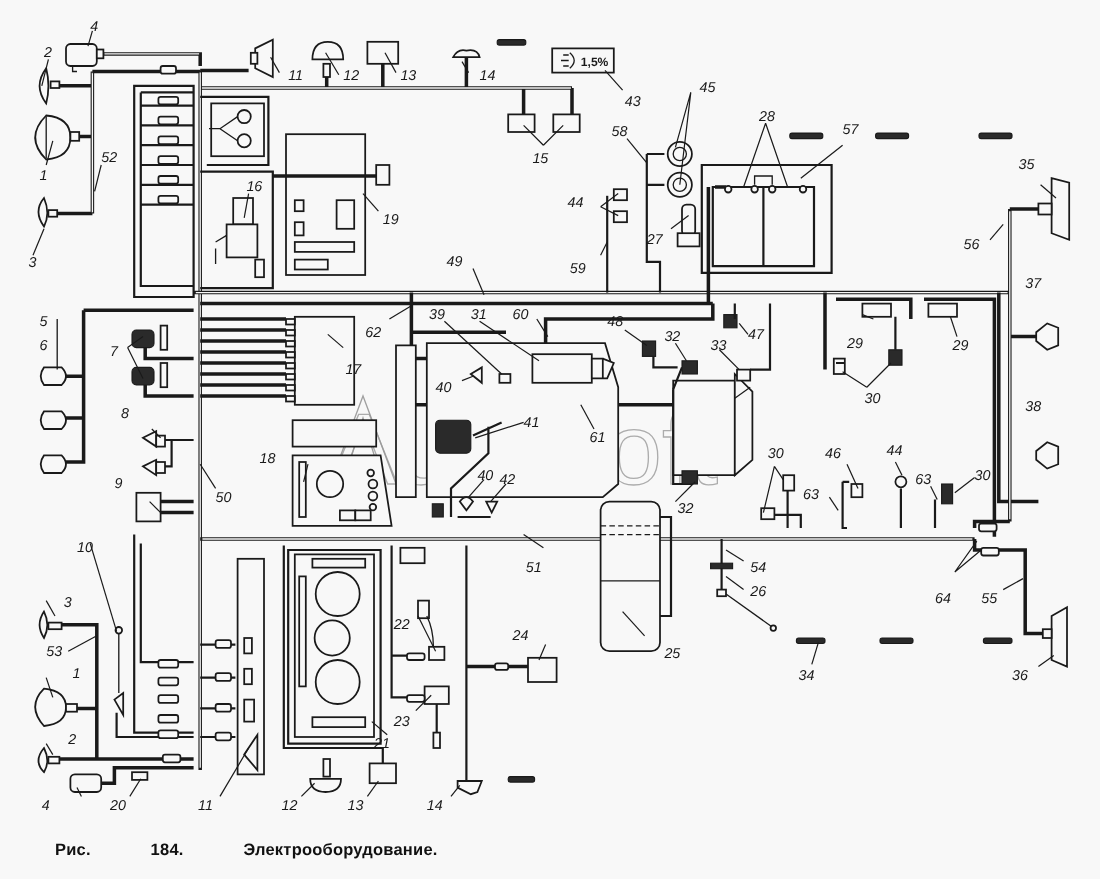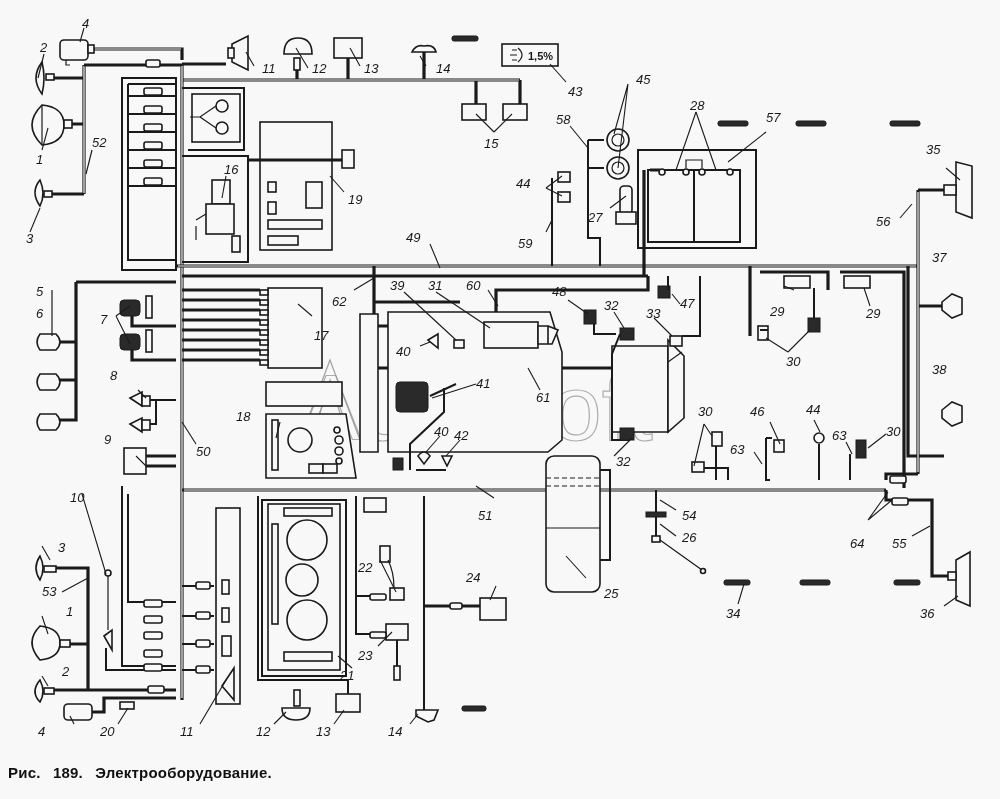--- a/index.html
+++ b/index.html
@@ -13,21 +13,21 @@
   .box { fill: #f8f8f8; stroke: #1a1a1a; stroke-width: 1.6; }
   .dark { fill: #2a2a2a; stroke: #1a1a1a; stroke-width: 1; }
   .lbl { font-family: "Liberation Sans", sans-serif; font-style: italic;
          font-size: 13px; fill: #1a1a1a; }
   .leader { stroke: #1a1a1a; stroke-width: 1.1; fill: none; }
   .wm { font-family: "Liberation Sans", sans-serif; font-size: 92px;
         fill: none; stroke: #9a9a9a; stroke-width: 1.2; opacity: 0.8; }
   .wm-logo { fill: none; stroke: #a0a0a0; stroke-width: 1.2; }
   #caption { position: absolute; left: 8px; top: 764px; font-size: 15px;
              font-weight: bold; color: #111; letter-spacing: 0.2px; }
-  #caption span { margin-right: 8px; }
+  #caption span { margin-right: 8px; margin-left: 42px; }
   .indicator-text { font-family: "Liberation Sans", sans-serif; font-size: 11px; font-weight: bold; fill: #1a1a1a; }
 </style>
 </head>
 <body>
 
 <svg id="diagram" viewBox="0 0 1000 760" xmlns="http://www.w3.org/2000/svg">
 
   <g>
     <path class="wm-logo" d="M300 440 L330 360 L360 440 M312 440 L330 380 L348 440"></path>
     <text class="wm" x="300" y="440">AutoSoft</text>
@@ -507,15 +507,15 @@
     <text class="lbl" x="388" y="736">14</text>
     <text class="lbl" x="340" y="680">21</text>
     <text class="lbl" x="358" y="572">22</text>
     <text class="lbl" x="358" y="660">23</text>
     <text class="lbl" x="466" y="582">24</text>
   </g>
 </svg>
 
 <div id="caption">
   <span>Рис.</span>
-  <span>189.</span>
+  <span>184.</span>
   <span>Электрооборудование.</span>
 </div>
 
 </body></html>

